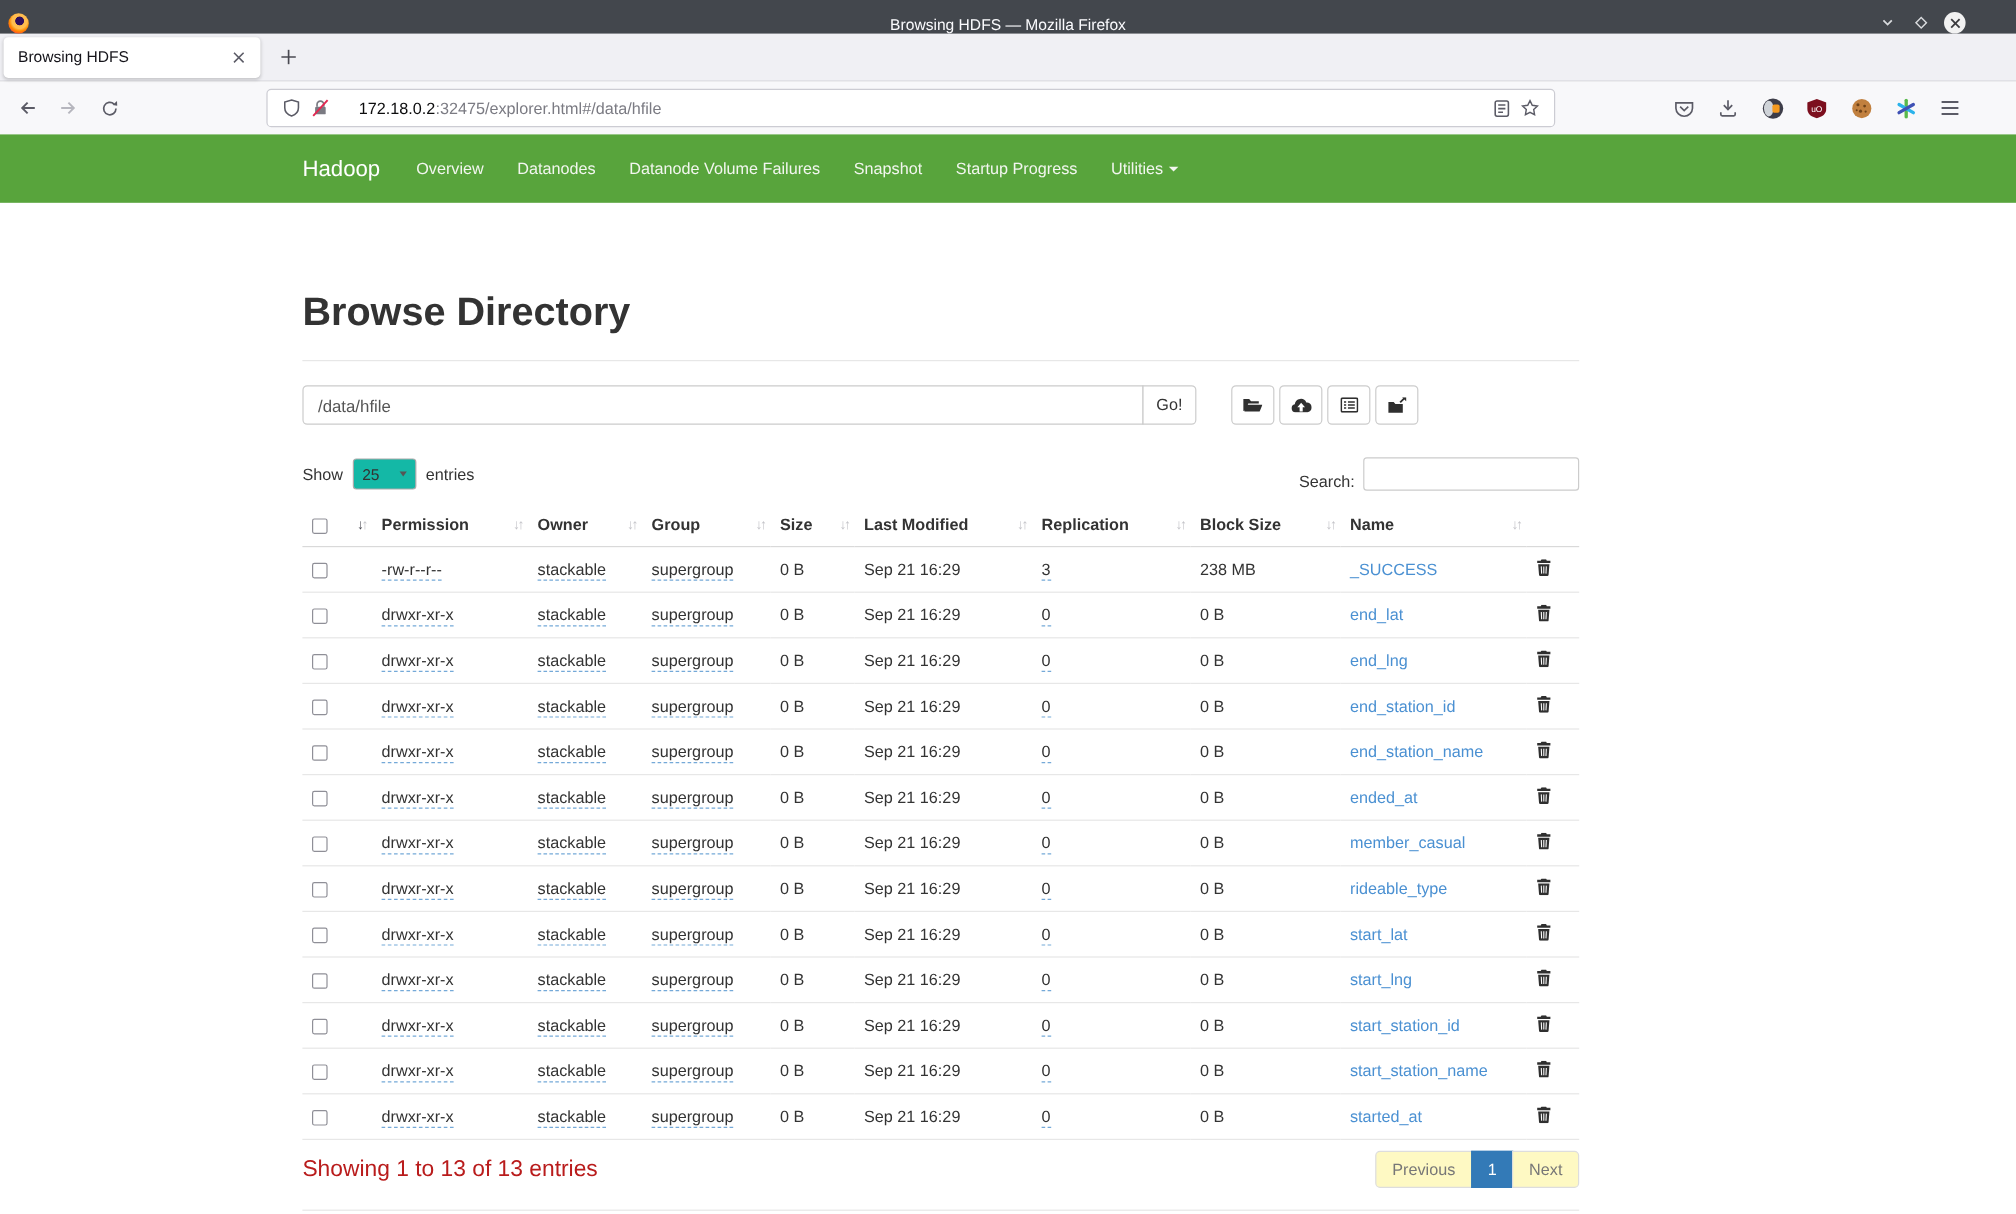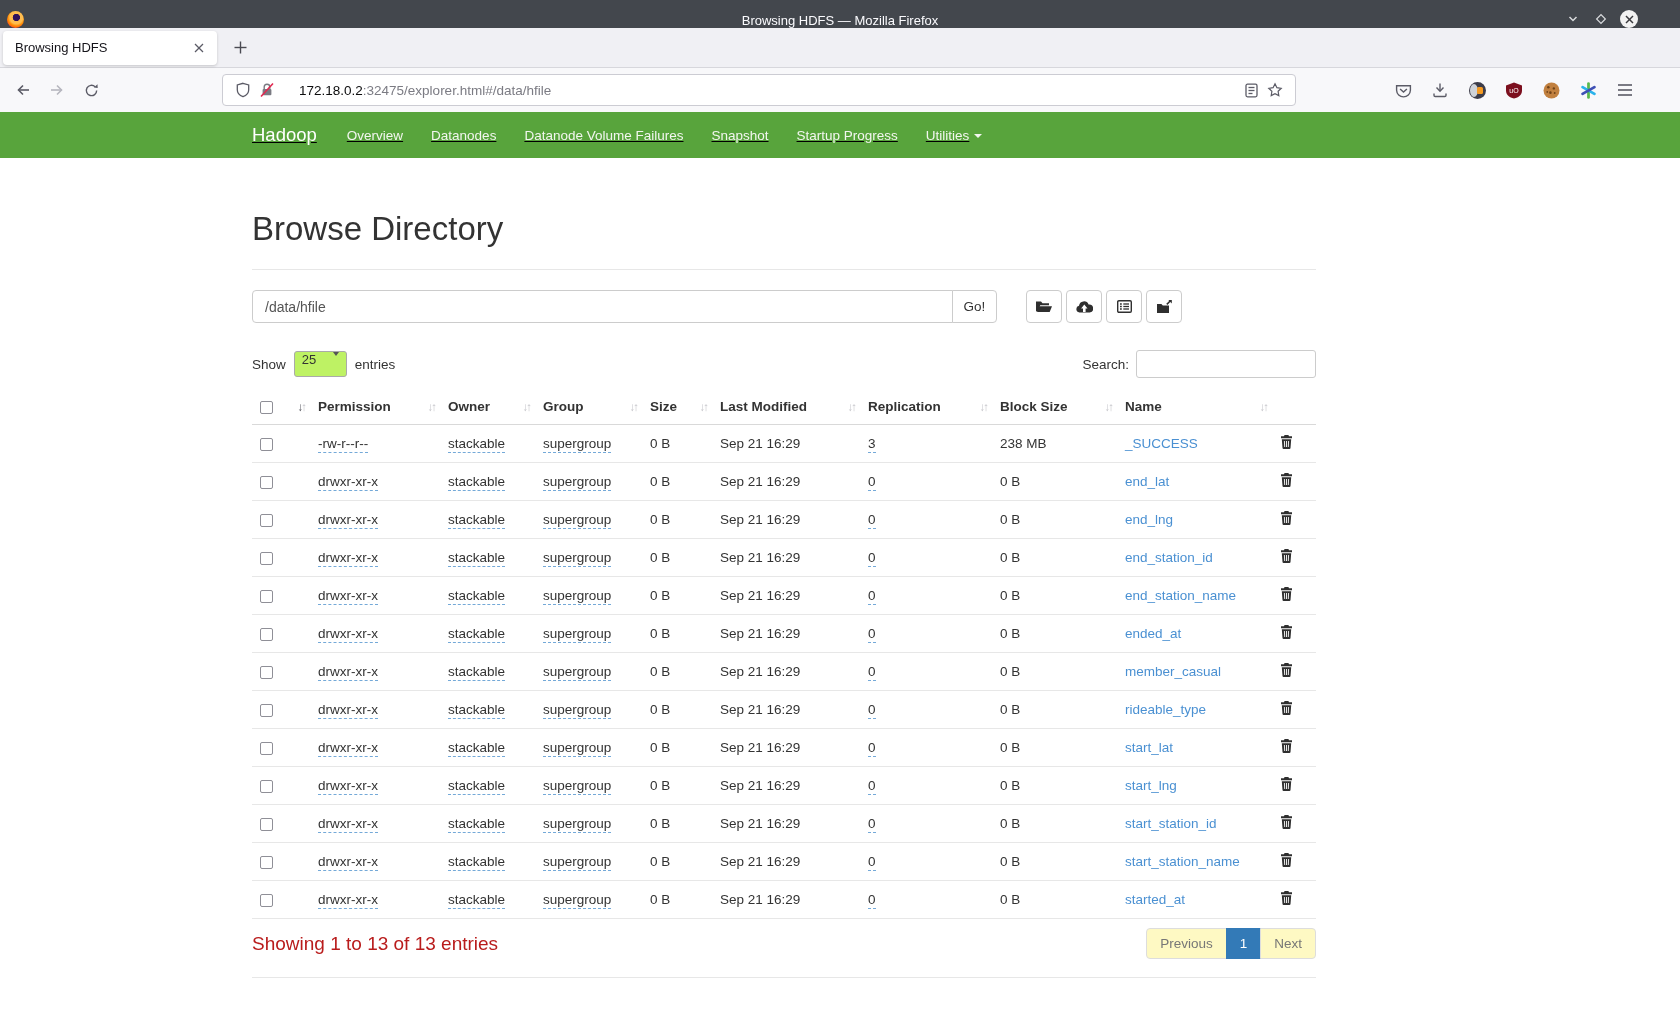--- a/index.html
+++ b/index.html
@@ -30,48 +30,48 @@
   .url-text { margin-left: 20px; font-size: 13.5px; white-space: nowrap; flex: 1; overflow: hidden; }
   .url-host { color: #0c0c0d; }
   .url-rest { color: #7b7b83; }
   .tb-icons { display: flex; align-items: center; gap: 15px; margin-left: auto; padding-right: 44px; }
   .tb-icon { width: 22px; height: 22px; display: flex; align-items: center; justify-content: center; }
   .ext-circle { width: 17px; height: 17px; border-radius: 50%; background: #3d3d49; position: relative; overflow: hidden; }
   .ext-circle::before { content: ""; position: absolute; left: 1px; top: 2px; width: 8px; height: 13px; border-radius: 50%; background: #cfd3d8; }
   .ext-circle::after { content: ""; position: absolute; right: 2.5px; top: 5.5px; width: 6px; height: 7px; background: #f59a20; border-radius: 1.5px; }
 
   
-  .site-navbar { height: 46px; background: #58a43c; display: flex; align-items: center; text-decoration: underline; }
+  .site-navbar { height: 57px; background: #58a43c; display: flex; align-items: center; }
   .nav-inner { margin-left: 252px; display: flex; align-items: center; }
   .brand { color: #fff; font-size: 18.5px; margin-right: 16px; }
   .nav-items { display: flex; align-items: center; }
   .nav-item { color: #f2f6ef; font-size: 13.5px; padding: 0 14px; cursor: default; }
   .caret { display: inline-block; margin-left: 5px; vertical-align: middle;
     border-left: 4px solid transparent; border-right: 4px solid transparent; border-top: 4px solid #f2f6ef; }
 
   .container { margin-left: 252px; width: 1064px; }
-  h1 { font-size: 33px; font-weight: 400; color: #333; margin: 52px 0 21px; }
+  h1 { font-size: 33px; font-weight: 700; color: #333; margin: 72px 0 21px; }
   hr { border: none; border-top: 1px solid #e7e7e7; }
   .bottom-hr { margin-top: 18px; }
 
   .path-row { display: flex; margin-top: 20px; align-items: flex-start; }
   .path-input { width: 701px; height: 33px; border: 1px solid #ccc; border-radius: 4px 0 0 4px;
     padding: 0 12px; font-size: 14px; color: #555; font-family: inherit; }
   .go-btn { width: 45px; height: 33px; border: 1px solid #ccc; margin-left: -1px; background: #fff;
     border-radius: 0 4px 4px 0; font-size: 13.5px; color: #333; font-family: inherit; }
   .tool-btns { display: flex; margin-left: 29px; gap: 4px; }
   .tool-btn { width: 36px; height: 33px; border: 1px solid #ccc; border-radius: 4px; background: #fff;
     display: flex; align-items: center; justify-content: center; }
 
   .controls-row { display: flex; justify-content: space-between; align-items: center; margin-top: 27px; }
   .show-group { display: flex; align-items: center; font-size: 13.5px; color: #333; }
   .select-box { width: 53px; height: 26px; border: 1px solid #aaa; border-radius: 3px; margin: 0 8px;
-    display: flex; align-items: flex-start; padding: 0 7px; font-size: 13px; color: #333; background: #bef264; }
+    display: flex; align-items: center; padding: 0 7px; font-size: 13px; color: #333; background: #14b8a6; }
   .select-box .chev { margin-left: auto; border-left: 3.5px solid transparent; border-right: 3.5px solid transparent; border-top: 4.5px solid #555; }
-  .search-group { display: flex; align-items: center; font-size: 13.5px; color: #333; }
+  .search-group { display: flex; align-items: flex-end; font-size: 13.5px; color: #333; }
   .search-input { width: 180px; height: 28px; border: 1px solid #ccc; border-radius: 3px; margin-left: 7px; padding: 0 8px; font-family: inherit; }
 
   table { width: 100%; border-collapse: collapse; table-layout: fixed; margin-top: 11px; }
   thead th { text-align: left; font-size: 13.5px; color: #333; font-weight: 700; padding: 10px 8px; position: relative; border-bottom: 1px solid #d9d9d9; }
   tbody td { font-size: 13.5px; color: #333; padding: 10px 8px; border-bottom: 1px solid #e7e7e7; overflow: hidden; white-space: nowrap; }
   .sort { position: absolute; right: 5px; top: 50%; transform: translateY(-50%); font-size: 11.5px; letter-spacing: -2px; color: #c3c3c8; }
   .sort b { font-weight: normal; color: #c3c3c8; }
   .sort b.active { color: #4d4d55; }
   .cb { display: inline-block; width: 13px; height: 13px; border: 1px solid #8f8f97; border-radius: 2px; background: #fff; vertical-align: middle; }
   .editable { border-bottom: 1px dashed #74a9d8; padding-bottom: 1px; }

